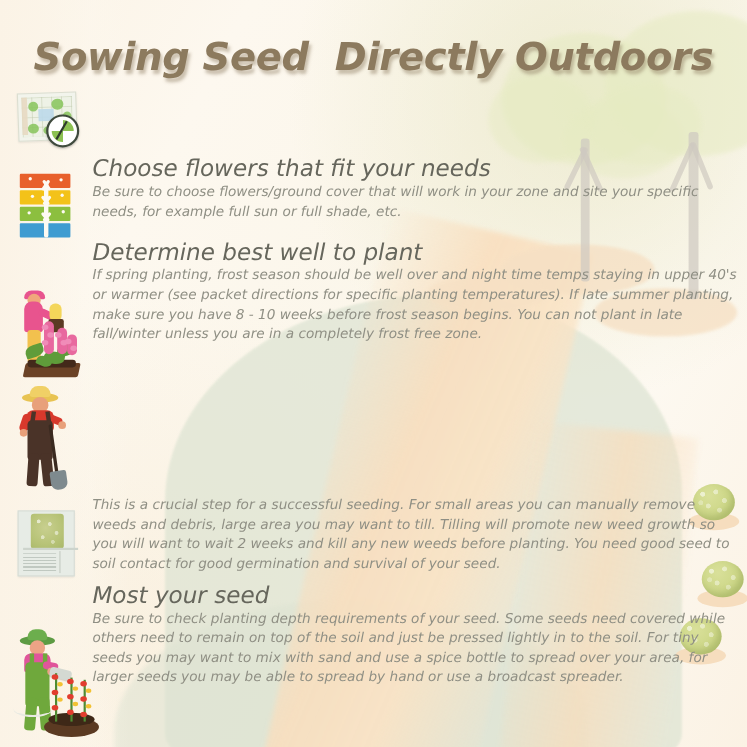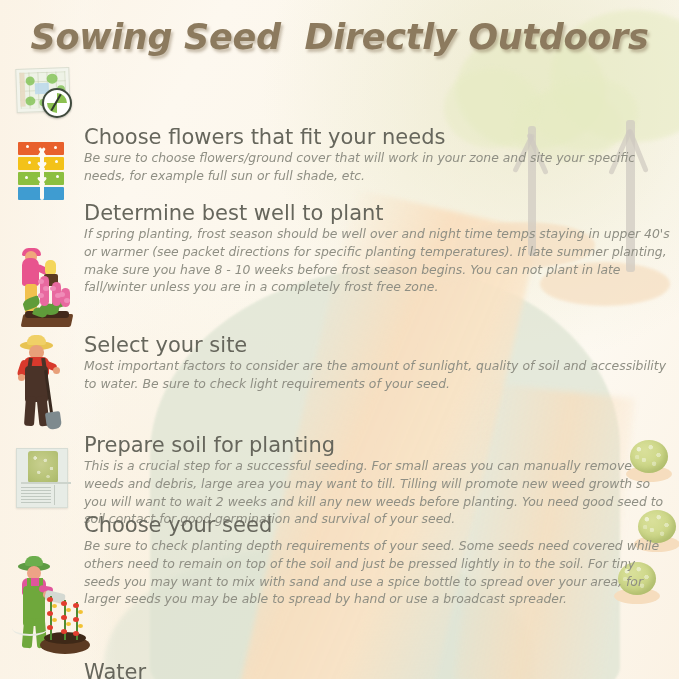--- a/index.html
+++ b/index.html
@@ -138,20 +138,21 @@
       radial-gradient(circle at 78% 45%, rgba(255,255,255,0.40) 0 2px, transparent 2.5px),
       radial-gradient(circle at 35% 62%, rgba(255,255,255,0.40) 0 2px, transparent 2.5px),
       radial-gradient(circle at 65% 75%, rgba(255,255,255,0.35) 0 2px, transparent 2.5px),
       radial-gradient(circle at 15% 52%, rgba(255,255,255,0.30) 0 2px, transparent 2.5px);
   }
 
   
   .content {
     position: absolute;
     inset: 0;
+    margin-top: 16px;
   }
   .title {
     position: absolute;
     left: 0; top: 17px;
     width: 679px;
     text-align: center;
     font-family: "DejaVu Sans", sans-serif;
     font-size: 35px;
     font-weight: bold;
     font-style: italic;
@@ -177,20 +178,21 @@
     width: 588px;
   }
   .step-head {
     font-family: "DejaVu Sans", sans-serif;
     font-size: 21px;
     font-weight: normal;
     color: #66665c;
     line-height: 1.05;
     margin: 0 0 1px 0;
     white-space: nowrap;
+    font-style: italic;
   }
   .step-body {
     font-family: "DejaVu Sans", sans-serif;
     font-style: italic;
     font-size: 12.4px;
     line-height: 1.43;
     color: #8f8f84;
     margin: 0;
   }
 
@@ -470,24 +472,20 @@
         <div class="fx-spike" style="left:40px; top:30px; height:24px;"></div>
         <div class="fx-spike" style="left:49px; top:36px; height:19px;"></div>
         <div class="fx-bell" style="left:26px; top:27px;"></div>
         <div class="fx-bell" style="left:31px; top:34px;"></div>
         <div class="fx-bell" style="left:26px; top:41px;"></div>
         <div class="fx-bell" style="left:38px; top:34px;"></div>
         <div class="fx-bell" style="left:43px; top:41px;"></div>
         <div class="fx-bell" style="left:47px; top:40px;"></div>
         <div class="fx-bell" style="left:52px; top:46px;"></div>
       </div>
-      <div class="step-text">
-        <div class="step-head">Select your site</div>
-        <div class="step-body">Most important factors to consider are the amount of sunlight, quality of soil and accessibility to water. Be sure to check light  requirements of your seed.</div>
-      </div>
     </div>
 
     <div class="step" style="top:334px;">
       <div class="step-icon ic" style="width:66px;height:100px;">
         <div class="p4-hat-brim"></div>
         <div class="p4-hat-top"></div>
         <div class="p4-head"></div>
         <div class="p4-shirt"></div>
         <div class="p4-arm" style="left:7px;  top:26px; width:8px;  height:17px; transform:rotate(18deg);"></div>
         <div class="p4-arm" style="left:30px; top:28px; width:15px; height:7px;  transform:rotate(22deg);"></div>
@@ -495,36 +493,35 @@
         <div class="p4-hand" style="left:41px; top:33px;"></div>
         <div class="p4-strap" style="left:16px;"></div>
         <div class="p4-strap" style="left:30px; transform:rotate(-8deg);"></div>
         <div class="p4-overall"></div>
         <div class="p4-leg" style="left:13px; top:62px; width:10px; height:30px; transform:rotate(4deg);"></div>
         <div class="p4-leg" style="left:26px; top:62px; width:10px; height:30px; transform:rotate(-6deg);"></div>
         <div class="p4-handle" style="left:32px; top:36px; width:3px; height:48px; transform:rotate(-8deg);"></div>
         <div class="p4-blade"></div>
       </div>
       <div class="step-text">
-        <div class="step-head">Prepare soil for planting</div>
         <div class="step-body">This is a crucial step for a successful seeding. For small areas you can manually remove weeds and debris, large area you may want to till. Tilling will promote new weed growth so you will want to wait 2 weeks and kill any new weeds before planting. You need good seed to soil contact for good germination and survival of your seed.</div>
       </div>
     </div>
 
     <div class="step" style="top:444px;">
       <div class="step-icon ic" style="width:62px;height:70px;">
         <div class="pk-card">
           <div class="pk-photo"></div>
           <div class="pk-fold"></div>
           <div class="pk-lines"></div>
           <div class="pk-div"></div>
         </div>
       </div>
       <div class="step-text">
-        <div class="step-head">Choose your seed</div>
+        <div class="step-head">Most your seed</div>
         <div class="step-body">Be sure to check planting depth requirements of  your seed.  Some seeds need covered while others need to remain on top of the soil and just be pressed lightly in to the  soil. For tiny seeds you may want to mix with sand and use a spice bottle to spread over your area, for larger seeds you may be able to spread by hand or use a broadcast spreader.</div>
       </div>
     </div>
 
     <div class="step" style="top:556px;">
       <div class="step-icon ic" style="width:84px;height:105px;">
         <div class="p6-hat-brim"></div>
         <div class="p6-hat-top"></div>
         <div class="p6-head"></div>
         <div class="p6-shirt"></div>

